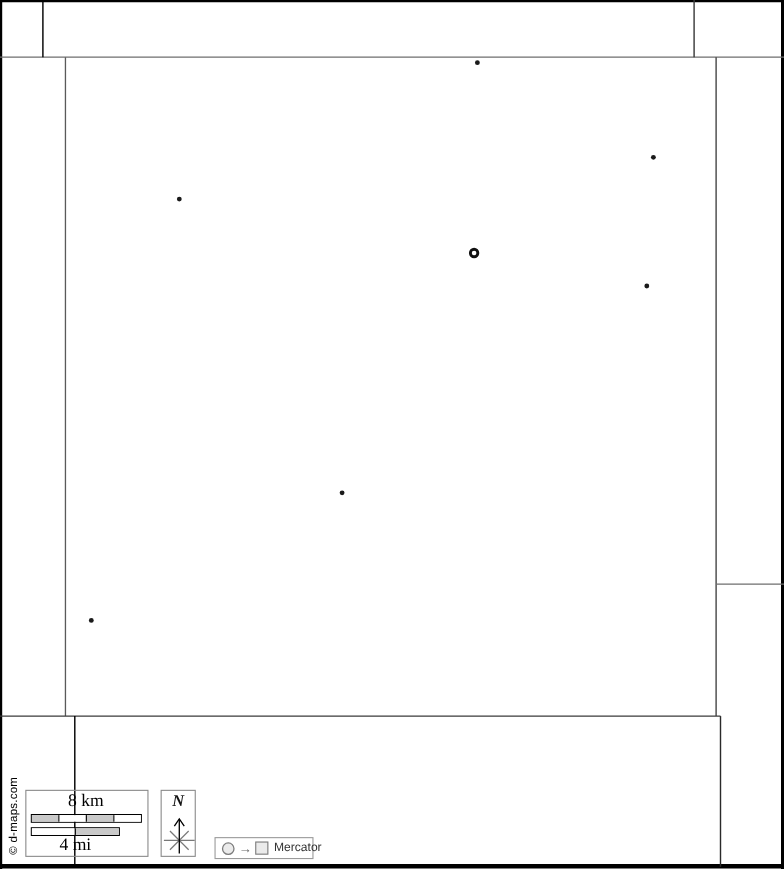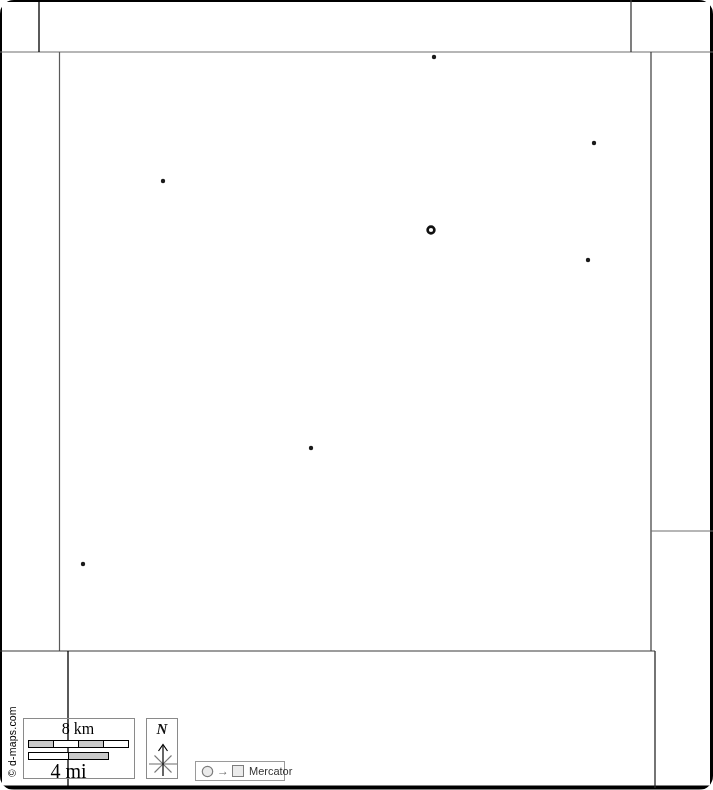--- a/index.html
+++ b/index.html
@@ -2,40 +2,39 @@
 <html><head>
 <meta charset="utf-8">
 <style>
   html,body{margin:0;padding:0;background:#fff;}
   .canvas{
     position:relative;
     width:713px;height:790px;
     background:#ffffff;
     overflow:hidden;
     font-family:"Liberation Sans",sans-serif;
-    border-radius:14px;
   }
   #map-svg{position:absolute;left:0;top:0;}
   
   .scalebox{
     position:absolute;left:23px;top:718px;width:112px;height:61px;
     border:1px solid #8a8a8a;box-sizing:border-box;background:transparent;
   }
   .km-label{
     position:absolute;left:4px;top:1px;width:100px;text-align:center;
     font-family:"Liberation Serif",serif;font-size:16px;color:#000;
   }
   .bar{position:absolute;display:flex;border:1px solid #000;box-sizing:border-box;height:8px;}
   .km-bar{left:4px;top:21px;width:101px;}
   .mi-bar{left:4px;top:33px;width:81px;}
   .bar .seg{height:100%;flex:1 1 auto;border-left:1px solid #000;}
   .bar .seg:first-child{border-left:none;}
   .mi-label{
     position:absolute;left:4px;top:41px;width:81px;text-align:center;
-    font-family:"Liberation Serif",serif;font-size:20px;color:#000;
+    font-family:"Liberation Serif",serif;font-size:16px;color:#000;
   }
   
   .northbox{
     position:absolute;left:146px;top:718px;width:32px;height:61px;
     border:1px solid #8a8a8a;box-sizing:border-box;background:#fff;
   }
   .n-label{
     position:absolute;top:2px;left:0;width:100%;text-align:center;
     font-family:"Liberation Serif",serif;font-style:italic;font-weight:600;
     font-size:15px;color:#111;

